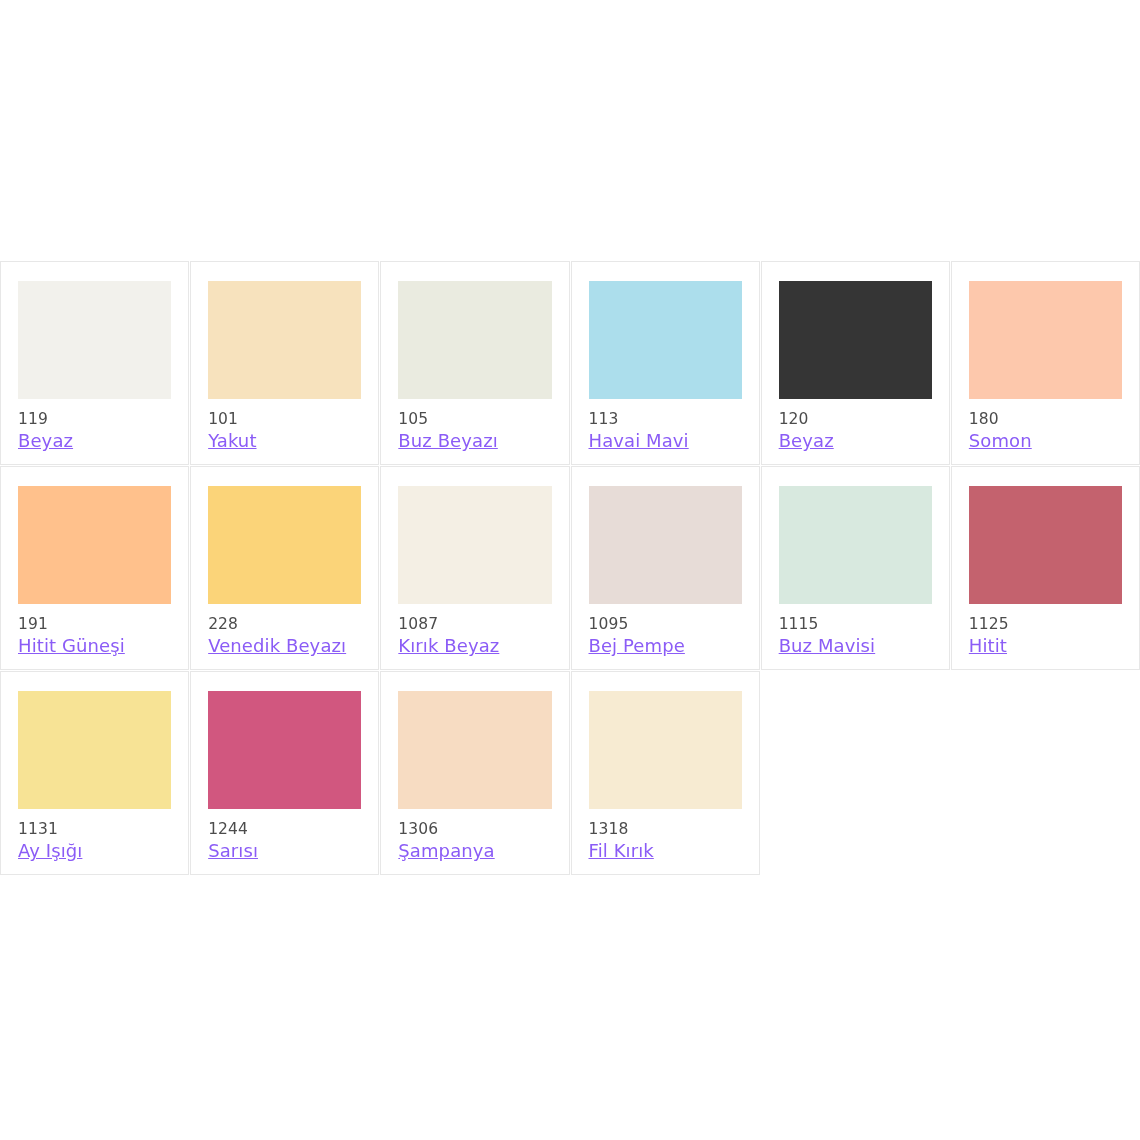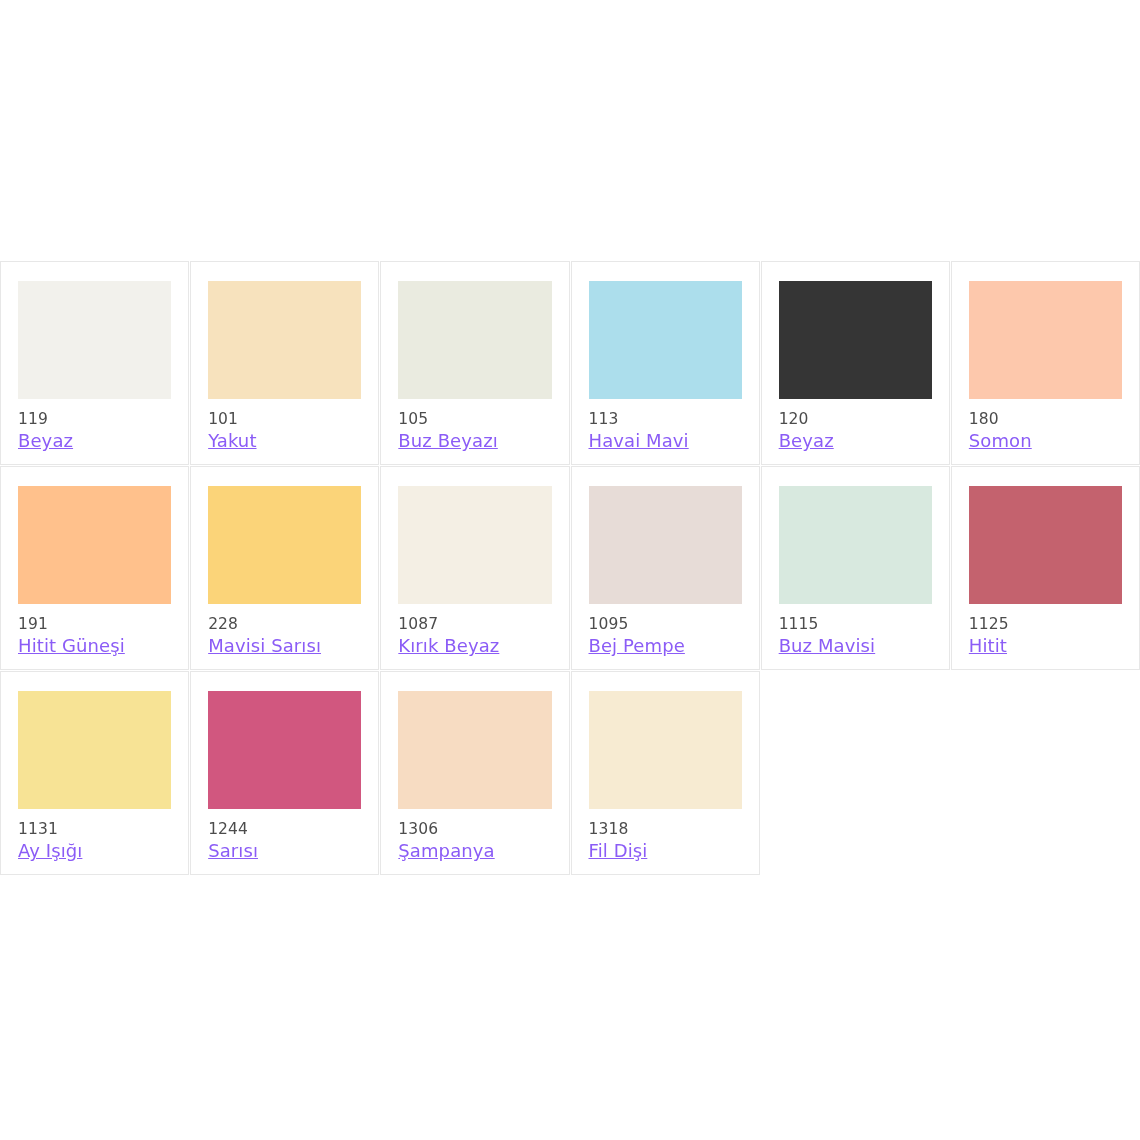--- a/index.html
+++ b/index.html
@@ -113,21 +113,21 @@
       <div class="swatch-chip" style="background-color: rgb(255, 193, 140);"></div>
       <div class="swatch-meta">
         <div class="swatch-code">191</div>
         <div class="swatch-name">Hitit Güneşi</div>
       </div>
     </div>
     <div class="swatch-card">
       <div class="swatch-chip" style="background-color: rgb(251, 212, 121);"></div>
       <div class="swatch-meta">
         <div class="swatch-code">228</div>
-        <div class="swatch-name">Mavisi Sarısı</div>
+        <div class="swatch-name">Venedik Beyazı</div>
       </div>
     </div>
     <div class="swatch-card">
       <div class="swatch-chip" style="background-color: rgb(244, 239, 228);"></div>
       <div class="swatch-meta">
         <div class="swatch-code">1087</div>
         <div class="swatch-name">Kırık Beyaz</div>
       </div>
     </div>
     <div class="swatch-card">
@@ -169,16 +169,16 @@
       <div class="swatch-chip" style="background-color: rgb(247, 220, 194);"></div>
       <div class="swatch-meta">
         <div class="swatch-code">1306</div>
         <div class="swatch-name">Şampanya</div>
       </div>
     </div>
     <div class="swatch-card">
       <div class="swatch-chip" style="background-color: rgb(247, 235, 210);"></div>
       <div class="swatch-meta">
         <div class="swatch-code">1318</div>
-        <div class="swatch-name">Fil Dişi</div>
+        <div class="swatch-name">Fil Kırık</div>
       </div>
     </div>
   </div>
 
 </body></html>

